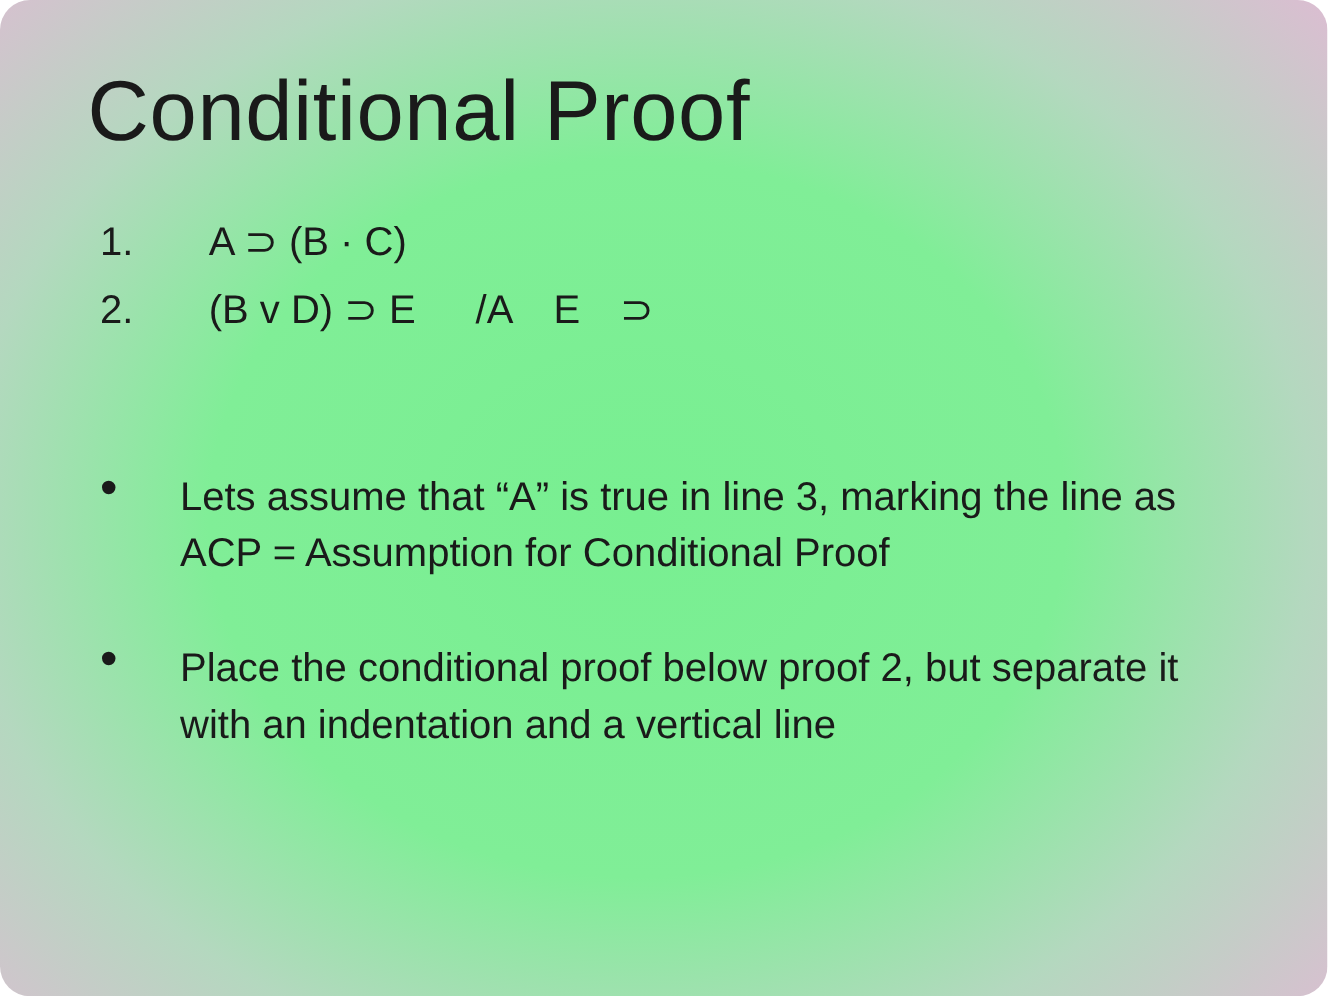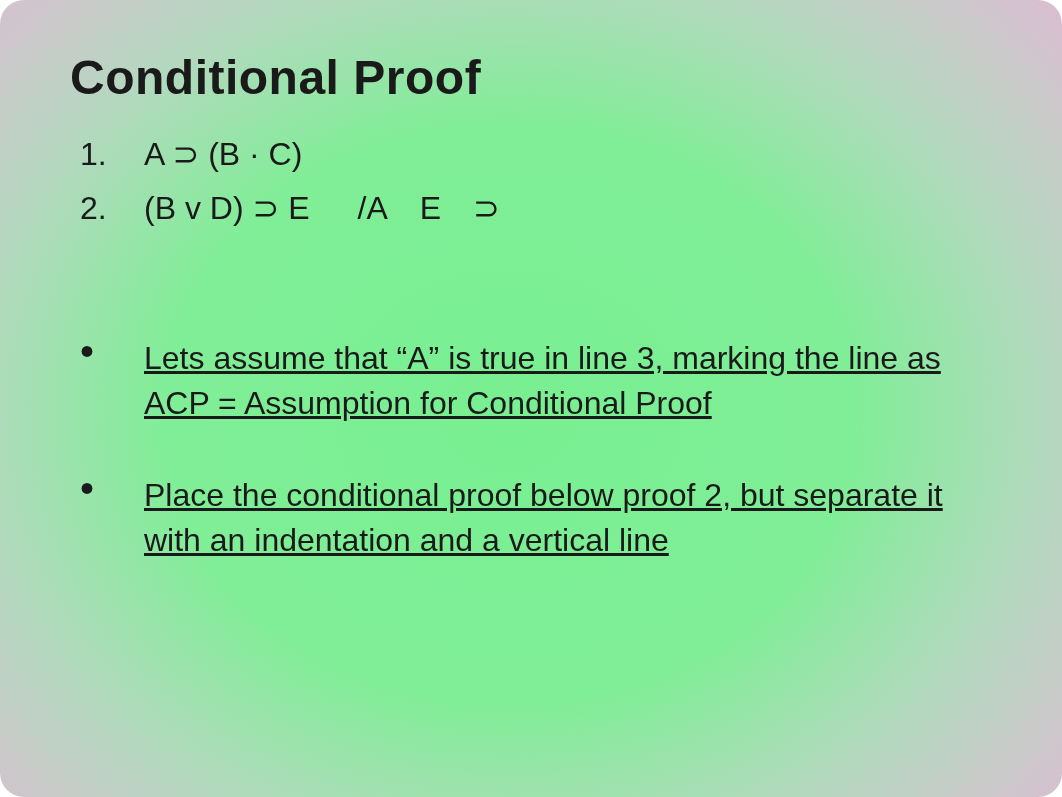--- a/index.html
+++ b/index.html
@@ -16,61 +16,61 @@
   .slide {
     width: 1062px;
     height: 797px;
     background: radial-gradient(ellipse 980px 820px at 48% 52%, #78ef91 0%, #80ee97 35%, #b4d8bf 55%, #e0bad4 78%, #f2a9d3 100%);
     border-radius: 24px;
     padding: 50px 70px 50px 70px;
     position: relative;
     color: #1a1a1a;
   }
   .title {
-    font-size: 48px;
-    font-weight: 700;
-    margin-bottom: 22px;
+    font-size: 68px;
+    font-weight: 400;
+    margin-bottom: 38px;
     letter-spacing: 0.5px;
   }
   .premises {
     list-style: none;
     margin-left: 10px;
     margin-bottom: 100px;
   }
   .premises li {
     font-size: 32px;
     line-height: 1.7;
     display: flex;
   }
   .num {
     width: 64px;
     flex-shrink: 0;
   }
   .expr {
     flex: 1;
+    margin-left: 23px;
   }
   .bullets {
     list-style: none;
     margin-left: 10px;
   }
   .bullets li {
     font-size: 32px;
     line-height: 1.4;
     display: flex;
     margin-bottom: 48px;
   }
   .bullet-mark {
     width: 64px;
     flex-shrink: 0;
     font-size: 40px;
     line-height: 0.78;
   }
   .bullet-text {
     flex: 1;
-    text-decoration: underline;
   }
 </style>
 </head>
 <body>
 
 <div class="slide">
   <h1 class="title">Conditional Proof</h1>
 
   <ol class="premises">
     <li>

